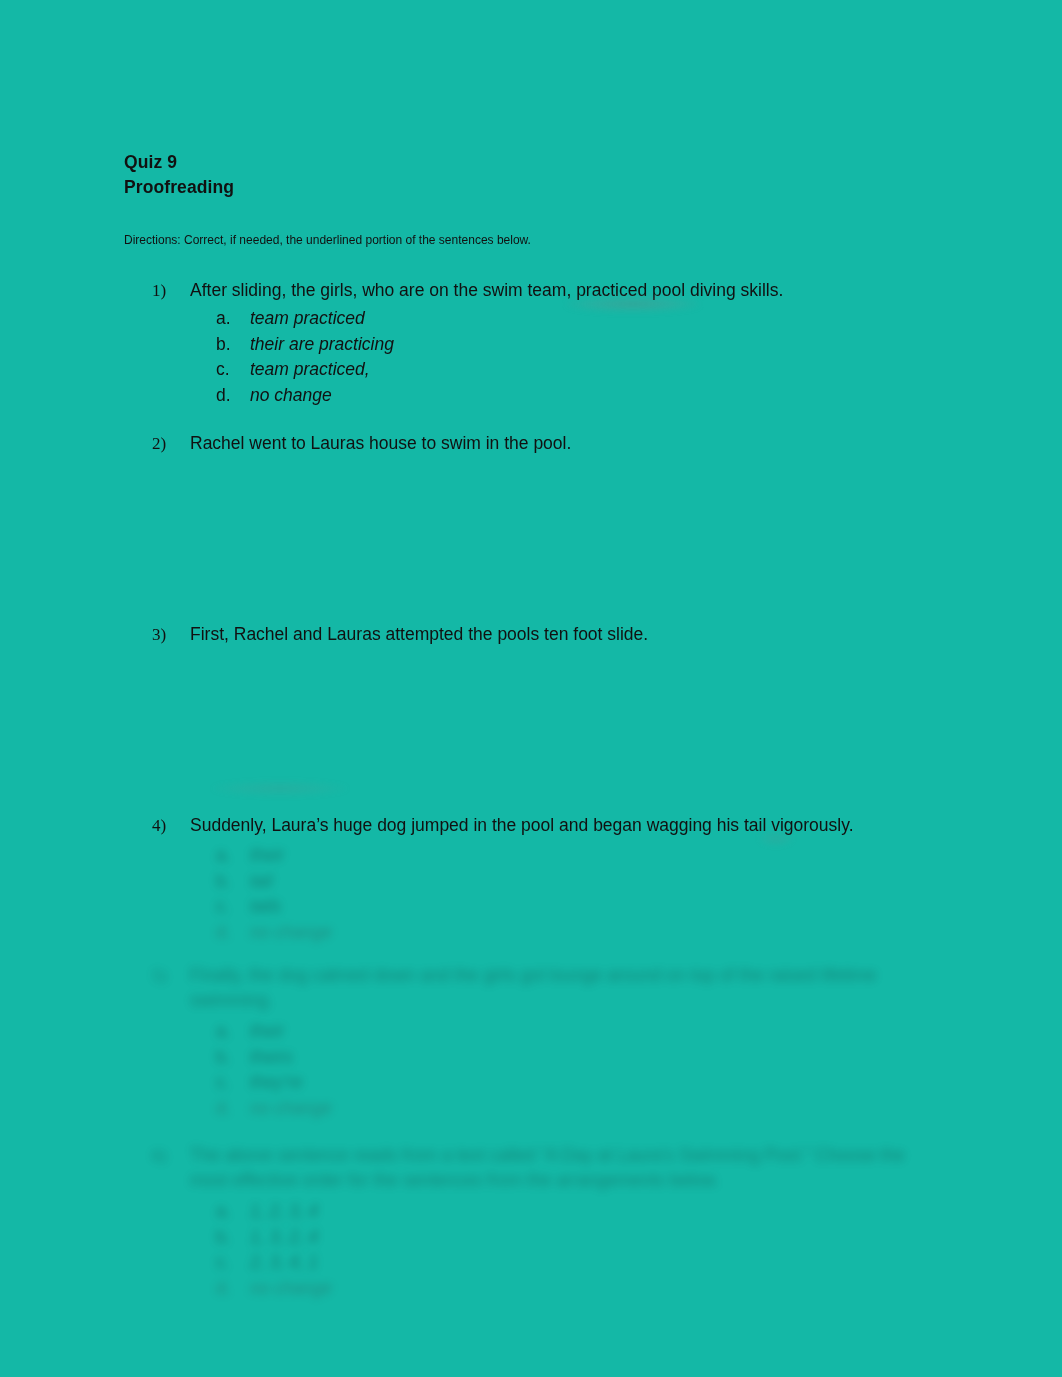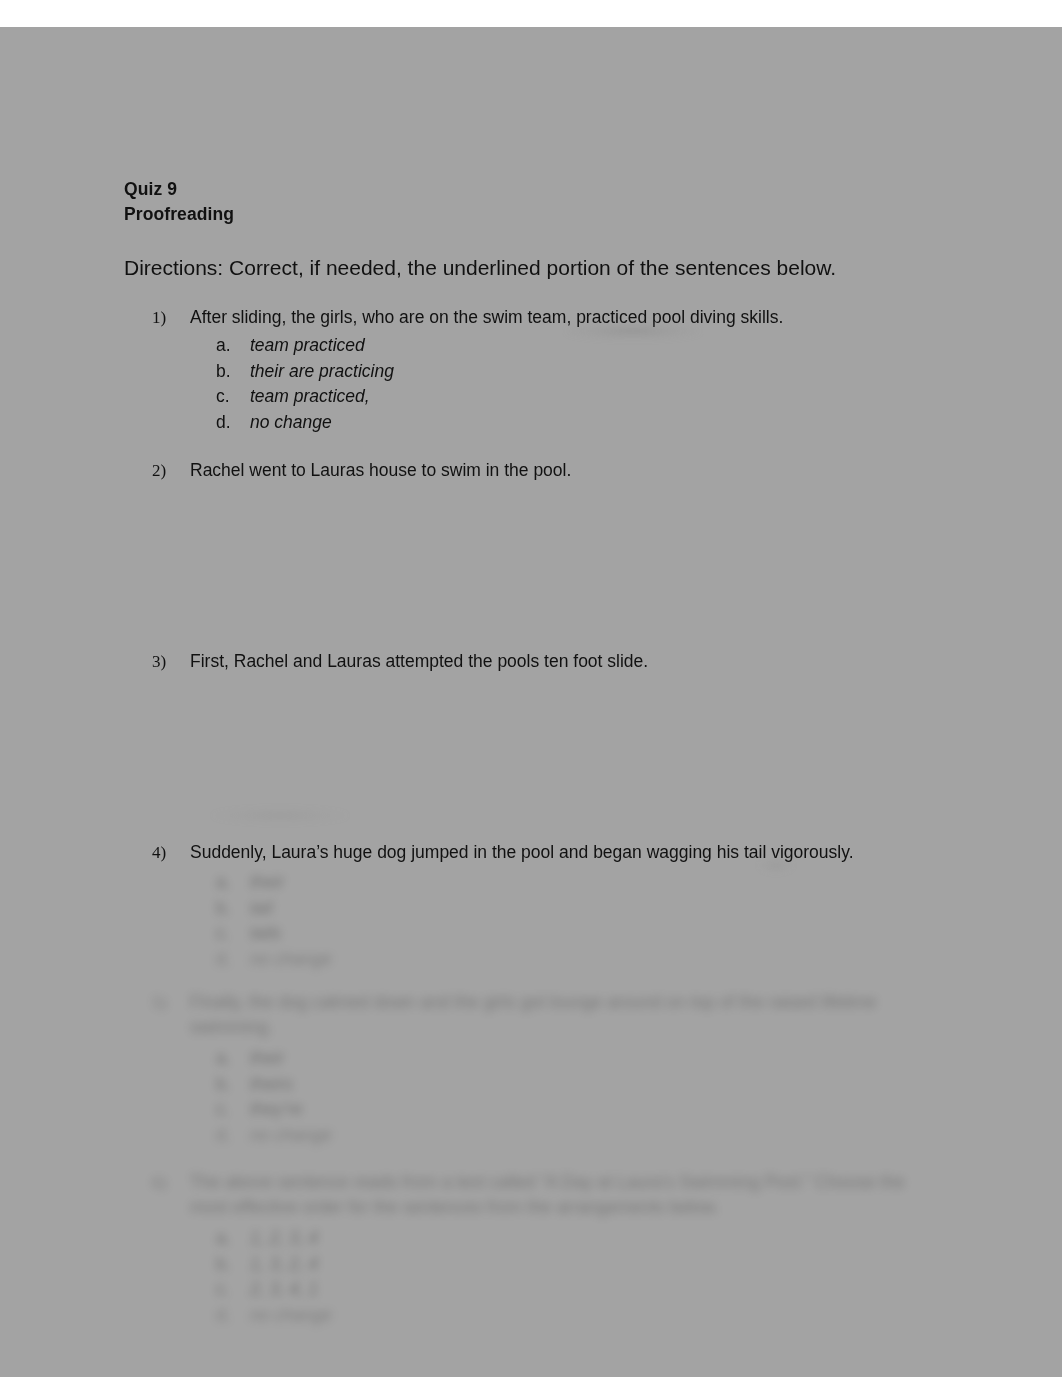--- a/index.html
+++ b/index.html
@@ -13,42 +13,41 @@
     position: relative;
     overflow: hidden;
     font-family: "Liberation Sans", sans-serif;
     color: #111111;
     -webkit-font-smoothing: antialiased;
   }
 
   .page {
     position: absolute;
     inset: 0;
-    background: #a3a3a3;
-    margin-top: 27px;
+    background: #14b8a6;
   }
 
   
   .heading {
     position: absolute;
     left: 124px;
     top: 150px;
     font-size: 17.5px;
     line-height: 25px;
     font-weight: bold;
     letter-spacing: 0.1px;
   }
   .heading div { white-space: nowrap; }
 
   
   .directions {
     position: absolute;
     left: 124px;
     top: 228px;
-    font-size: 21px;
+    font-size: 12px;
     line-height: 25px;
     white-space: nowrap;
   }
 
   
   .question {
     position: absolute;
     left: 152px;
     font-size: 17.5px;
     line-height: 25px;

